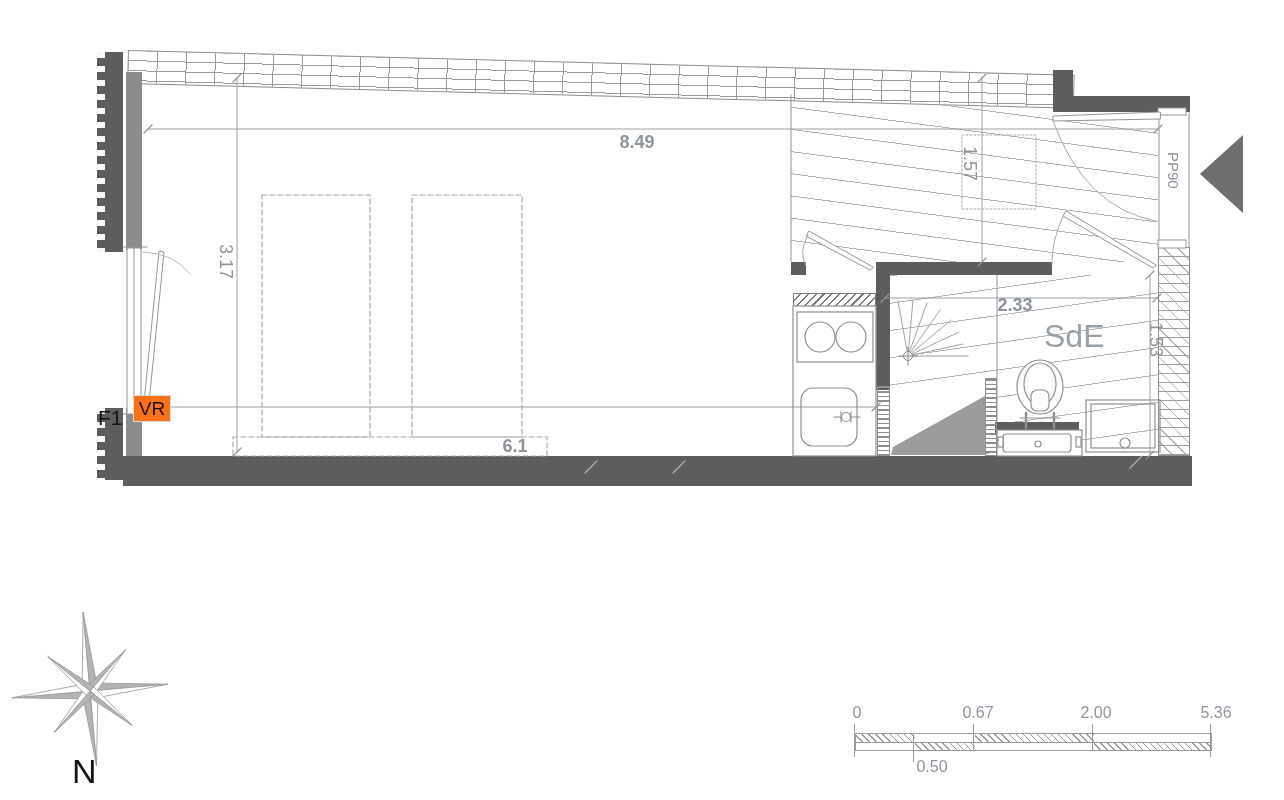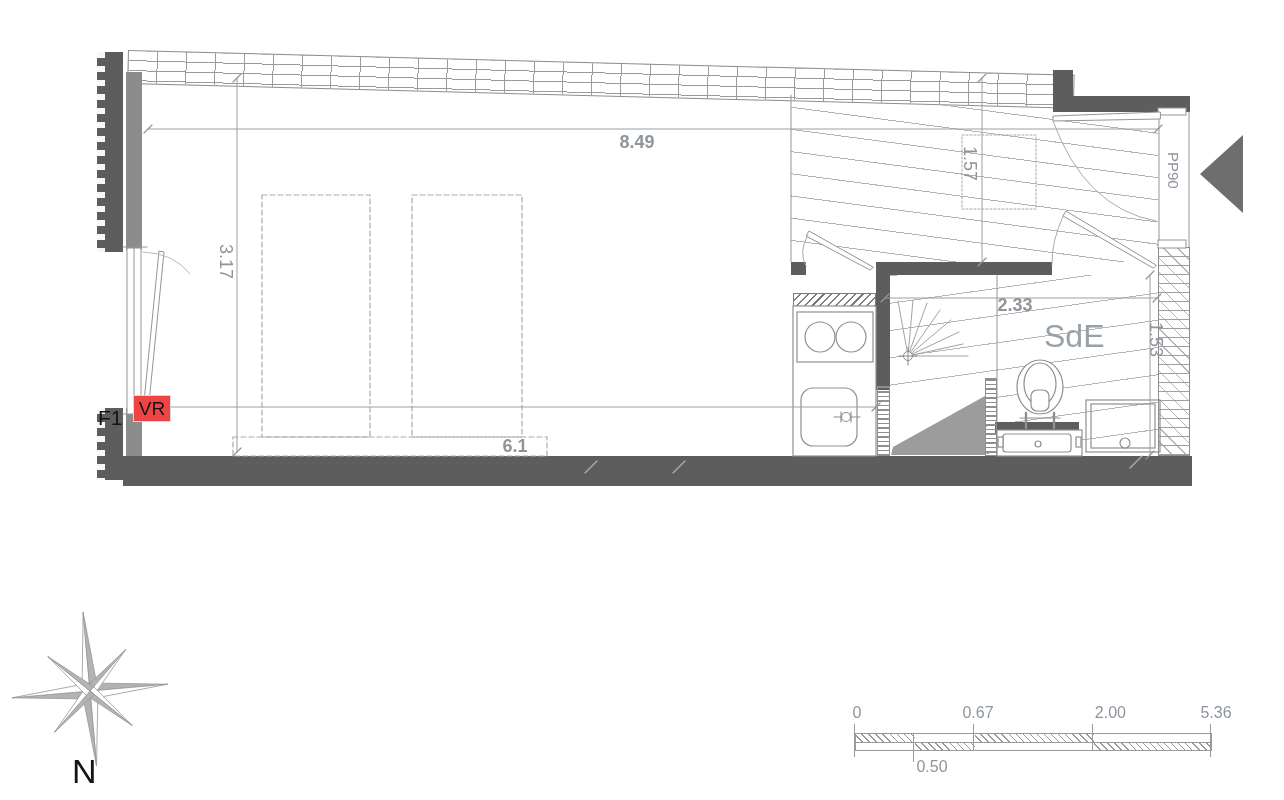--- a/index.html
+++ b/index.html
@@ -225,28 +225,28 @@
 
   <div class="abs dim c" style="left:607px;top:132px;">8.49</div>
   <div class="abs dim rot" style="left:236px;top:244px;">3.17</div>
   <div class="abs dim c" style="left:485px;top:412px;margin-top:24px;">6.1</div>
   <div class="abs dim rot" style="left:980px;top:146px;">1.57</div>
   <div class="abs dim c" style="left:985px;top:295px;">2.33</div>
   <div class="abs dim rot" style="left:1166px;top:322px;">1.53</div>
   <div class="abs dim rot" style="left:1182px;top:152px;font-size:15px;">PP90</div>
 
   <div class="abs black-label" style="left:98px;top:406px;font-size:21px;">F1</div>
-  <div class="abs" style="left:133px;top:395px;width:38px;height:27px;background:#ef4444;border:1px solid #d9d9d9;box-sizing:border-box;text-align:center;">
+  <div class="abs" style="left:133px;top:395px;width:38px;height:27px;background:#f97316;border:1px solid #d9d9d9;box-sizing:border-box;text-align:center;">
     <span class="black-label" style="font-size:19px;line-height:26px;">VR</span>
   </div>
 
   <div>
     <div class="sb-num" style="left:827px;top:704px;">0</div>
     <div class="sb-num" style="left:948px;top:704px;">0.67</div>
-    <div class="sb-num" style="left:1066px;top:704px;text-align:right;">2.00</div>
+    <div class="sb-num" style="left:1066px;top:704px;">2.00</div>
     <div class="sb-num" style="left:1186px;top:704px;">5.36</div>
     <div class="sb-num" style="left:902px;top:758px;">0.50</div>
     <div class="abs" style="left:855px;top:733px;width:357px;height:18px;border:1px solid #9a9a9a;box-sizing:border-box;">
       <div style="position:absolute;left:0;top:0;width:100%;height:50%;">
         <div class="sb-seg sb-hatch" style="left:0;width:59px;"></div>
         <div class="sb-seg" style="left:59px;width:60px;"></div>
         <div class="sb-seg sb-hatch" style="left:119px;width:119px;"></div>
         <div class="sb-seg" style="left:238px;width:117px;"></div>
       </div>
       <div style="position:absolute;left:0;top:50%;width:100%;height:50%;border-top:1px solid #9a9a9a;box-sizing:border-box;">

